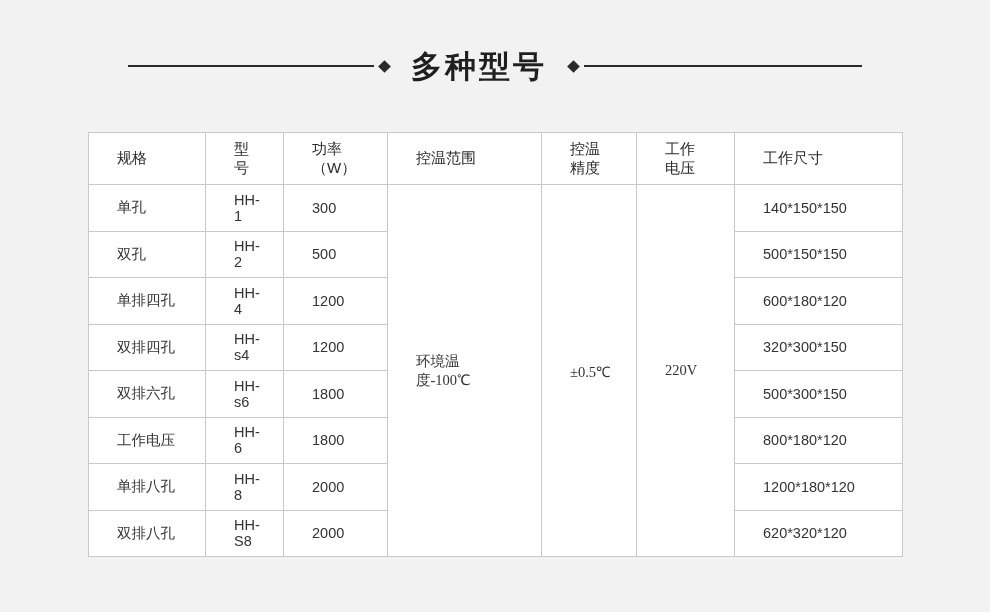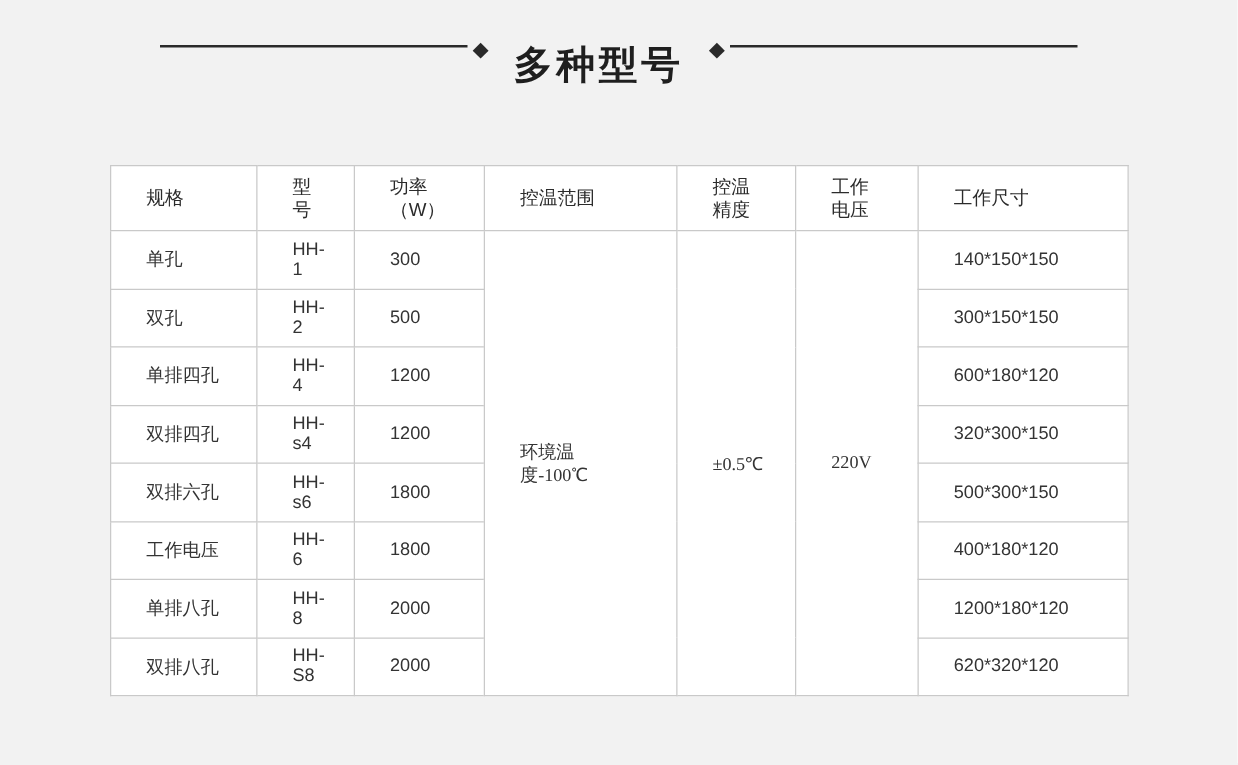--- a/index.html
+++ b/index.html
@@ -22,20 +22,21 @@
   }
 
   
   .title-row {
     position: absolute;
     top: 36px;
     left: 0;
     width: 990px;
     height: 60px;
     display: flex;
+    align-items: center;
     justify-content: center;
   }
   .rule {
     height: 2px;
     background: #2a2a2a;
     flex: 0 0 auto;
   }
   .rule-left { width: 246px; }
   .rule-right { width: 278px; }
   .diamond {
@@ -148,21 +149,21 @@
           <td>300</td>
           <td class="merged" rowspan="8">环境温度-100℃</td>
           <td class="merged" rowspan="8">±0.5℃</td>
           <td class="merged" rowspan="8">220V</td>
           <td>140*150*150</td>
         </tr>
         <tr>
           <td class="spec-name">双孔</td>
           <td>HH-2</td>
           <td>500</td>
-          <td>300*150*150</td>
+          <td>500*150*150</td>
         </tr>
         <tr>
           <td class="spec-name">单排四孔</td>
           <td>HH-4</td>
           <td>1200</td>
           <td>600*180*120</td>
         </tr>
         <tr>
           <td class="spec-name">双排四孔</td>
           <td>HH-s4</td>
@@ -172,21 +173,21 @@
         <tr>
           <td class="spec-name">双排六孔</td>
           <td>HH-s6</td>
           <td>1800</td>
           <td>500*300*150</td>
         </tr>
         <tr>
           <td class="spec-name">工作电压</td>
           <td>HH-6</td>
           <td>1800</td>
-          <td>400*180*120</td>
+          <td>800*180*120</td>
         </tr>
         <tr>
           <td class="spec-name">单排八孔</td>
           <td>HH-8</td>
           <td>2000</td>
           <td>1200*180*120</td>
         </tr>
         <tr>
           <td class="spec-name">双排八孔</td>
           <td>HH-S8</td>

